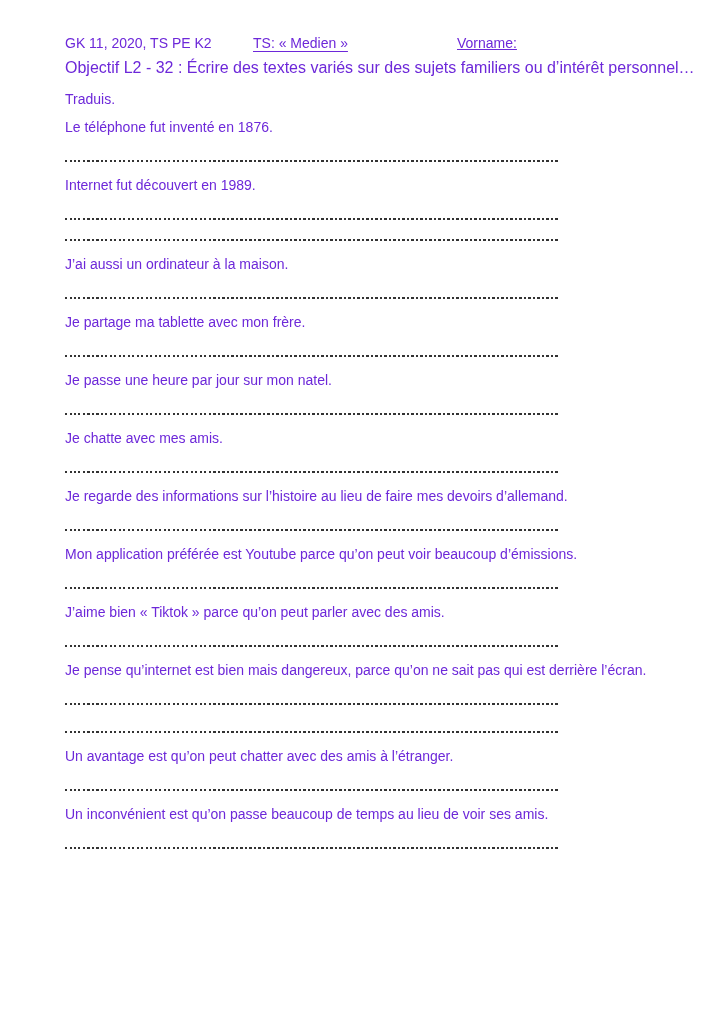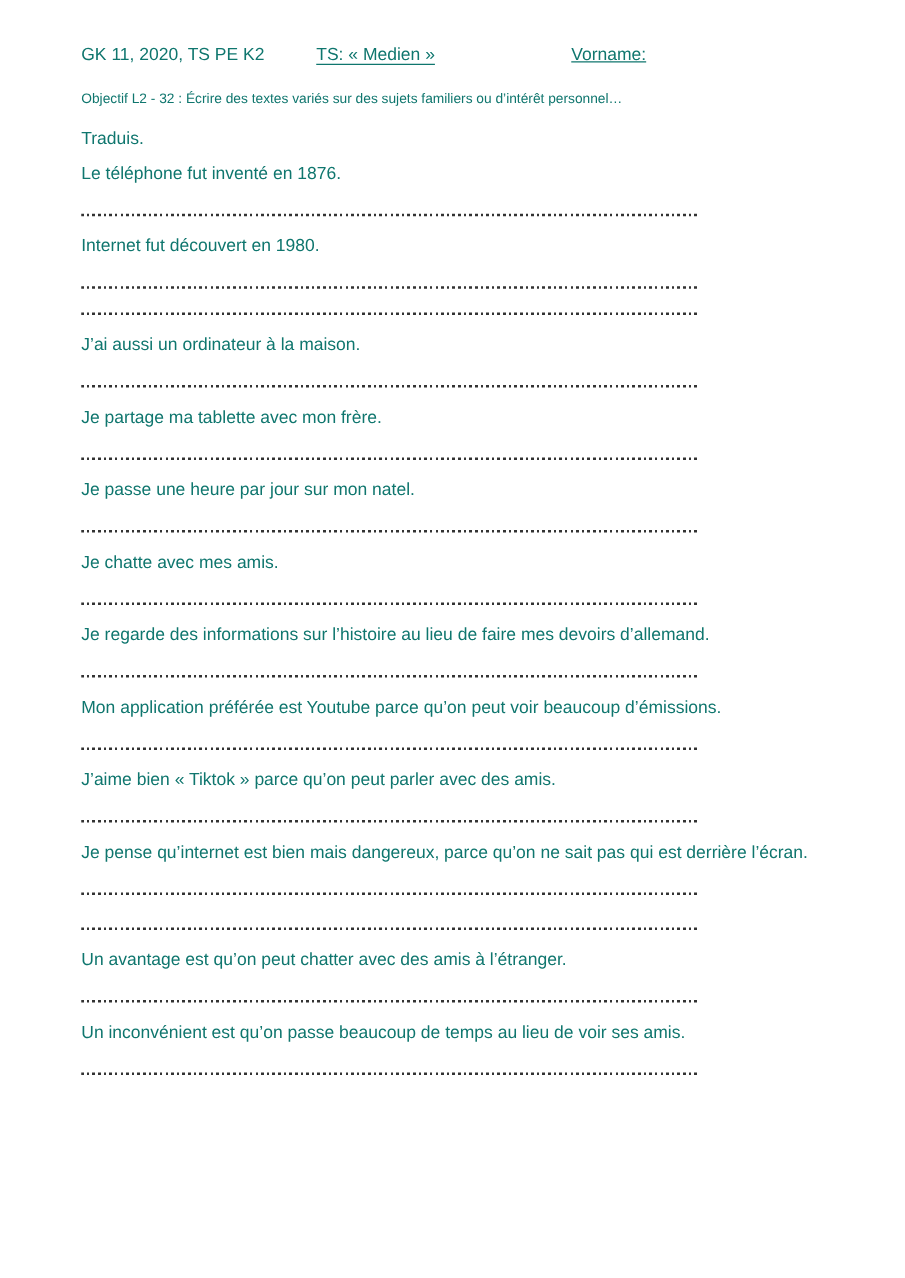--- a/index.html
+++ b/index.html
@@ -5,21 +5,21 @@
   html, body {
     margin: 0;
     padding: 0;
     background: #ffffff;
   }
   .page {
     position: relative;
     width: 724px;
     height: 1022px;
     background: #ffffff;
-    color: #0f766e;
+    color: #6d28d9;
     font-family: "Liberation Sans", sans-serif;
     font-size: 14px;
     box-sizing: border-box;
     padding: 33px 66px 0 65px;
     overflow: hidden;
   }
   .header-row {
     position: relative;
     height: 20px;
     line-height: 20px;
@@ -28,24 +28,24 @@
   .course-code { position: absolute; left: 0; top: 0; }
   .topic-title {
     position: absolute;
     left: 188px;
     top: 0;
     text-decoration: underline;
     text-underline-offset: 3px;
   }
   .name-label { position: absolute; left: 392px; top: 0; text-decoration: underline; }
   .objective {
-    margin-top: 16px;
+    margin-top: 5px;
     height: 20px;
     line-height: 20px;
-    font-size: 11px;
+    font-size: 16px;
     white-space: nowrap;
   }
   .instruction {
     margin-top: 7px;
     line-height: 28px;
   }
   .sentence {
     line-height: 28px;
   }
   .answer-line {
@@ -68,21 +68,21 @@
   </div>
   <div class="objective">Objectif L2 - 32 : Écrire des textes variés sur des sujets familiers ou d’intérêt personnel…</div>
   <div class="instruction">Traduis.</div>
   <div id="items">
   <div class="item">
     <div class="sentence">Le téléphone fut inventé en 1876.</div>
   <div class="answer-line"></div>
       </div>
 
   <div class="item">
-    <div class="sentence">Internet fut découvert en 1980.</div>
+    <div class="sentence">Internet fut découvert en 1989.</div>
   <div class="answer-line"></div>
       </div>
 
   <div class="item">
   <div class="answer-line"></div>
       </div>
 
   <div class="item">
     <div class="sentence">J’ai aussi un ordinateur à la maison.</div>
   <div class="answer-line"></div>

